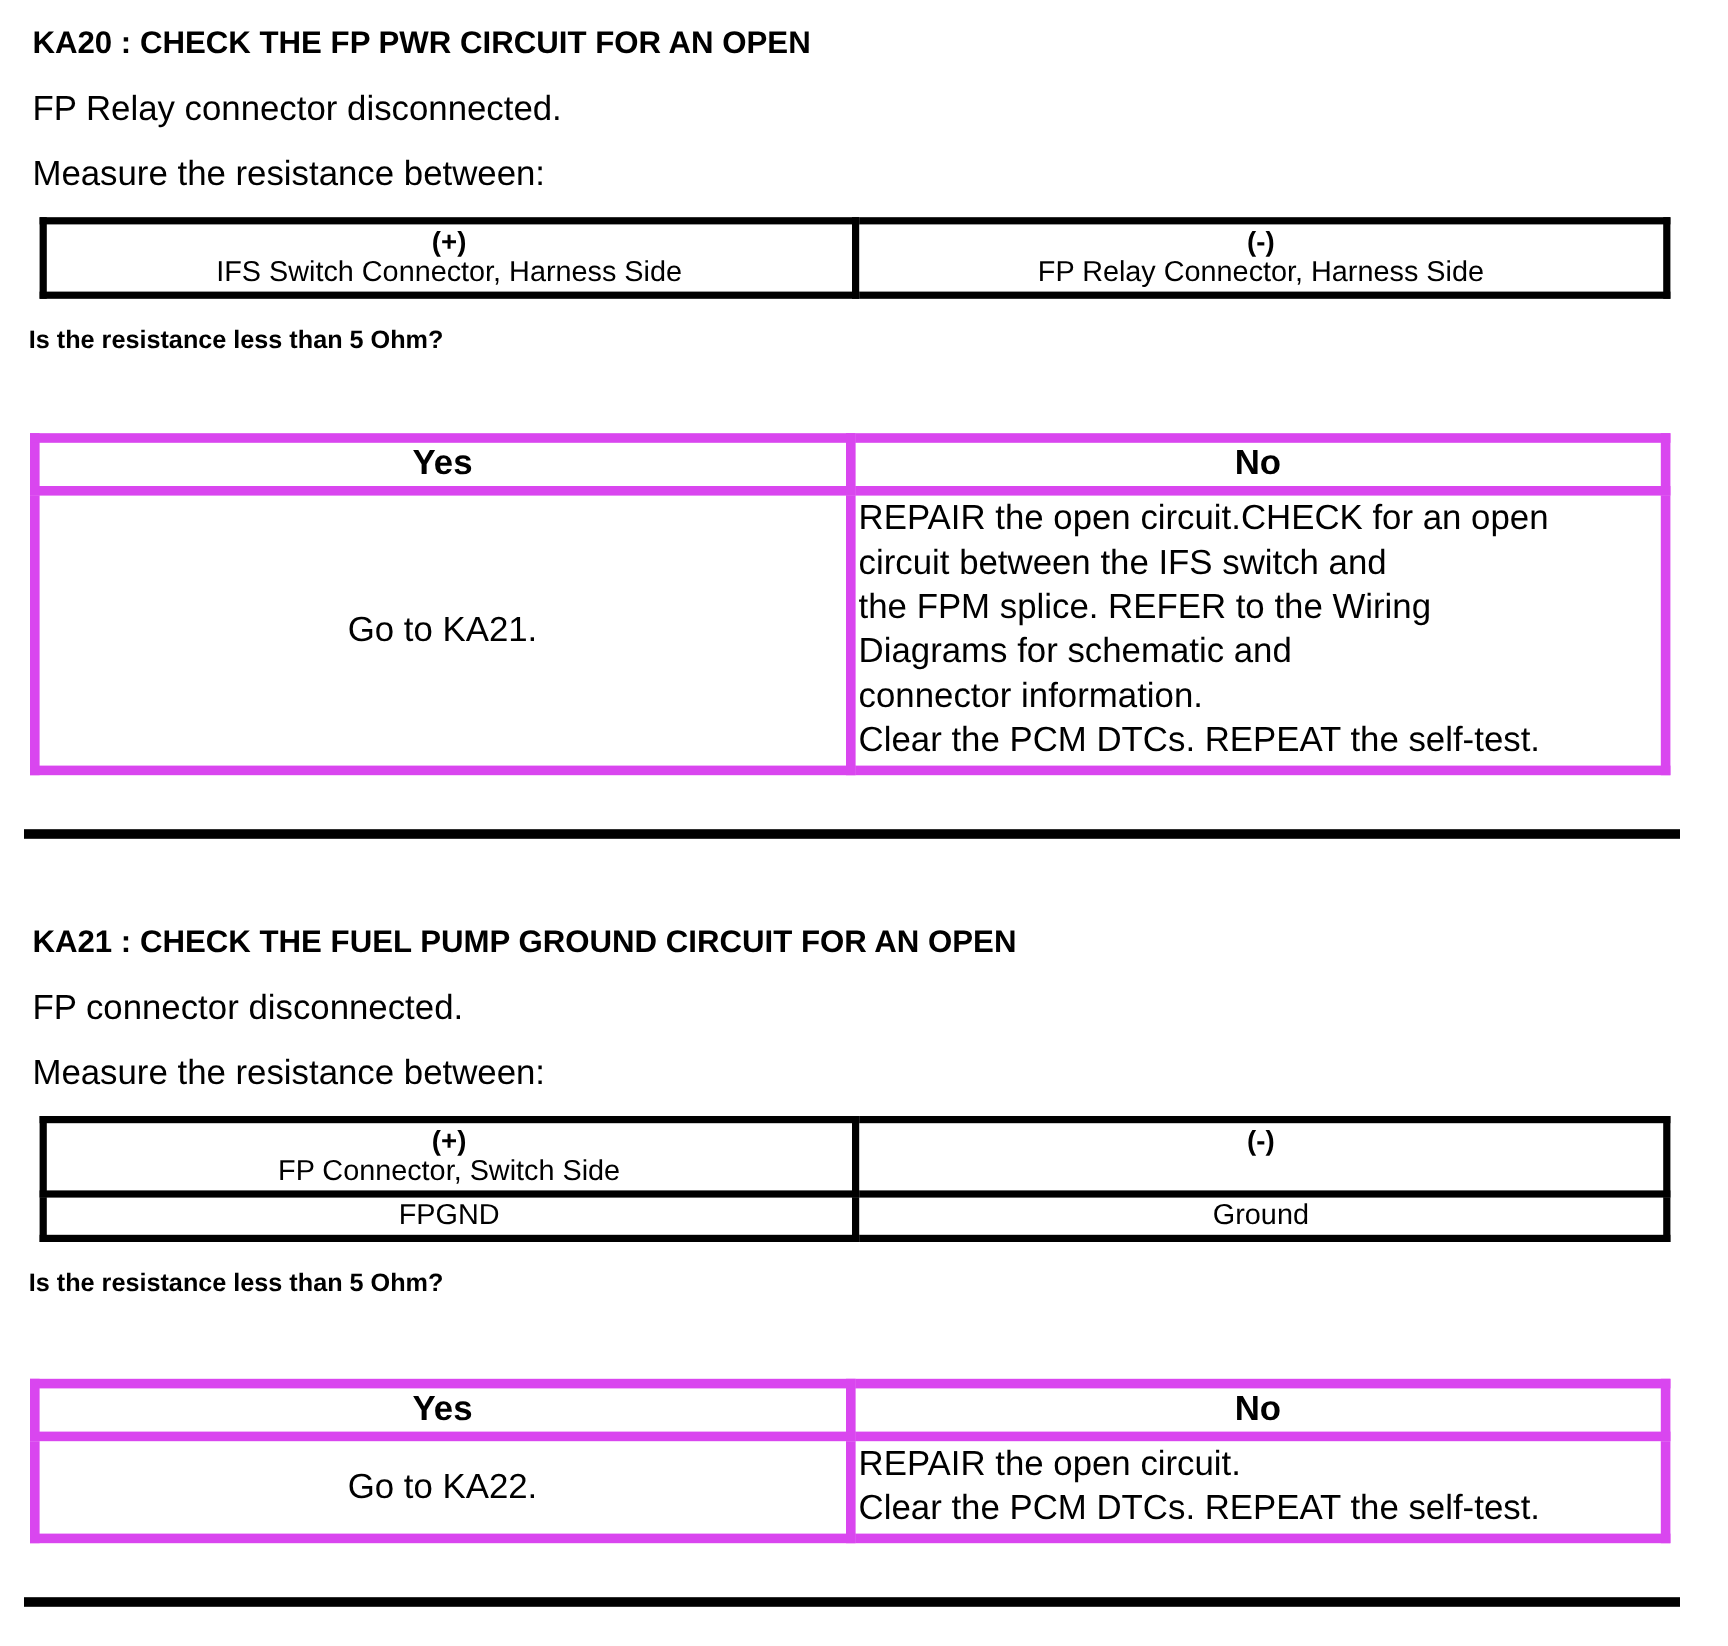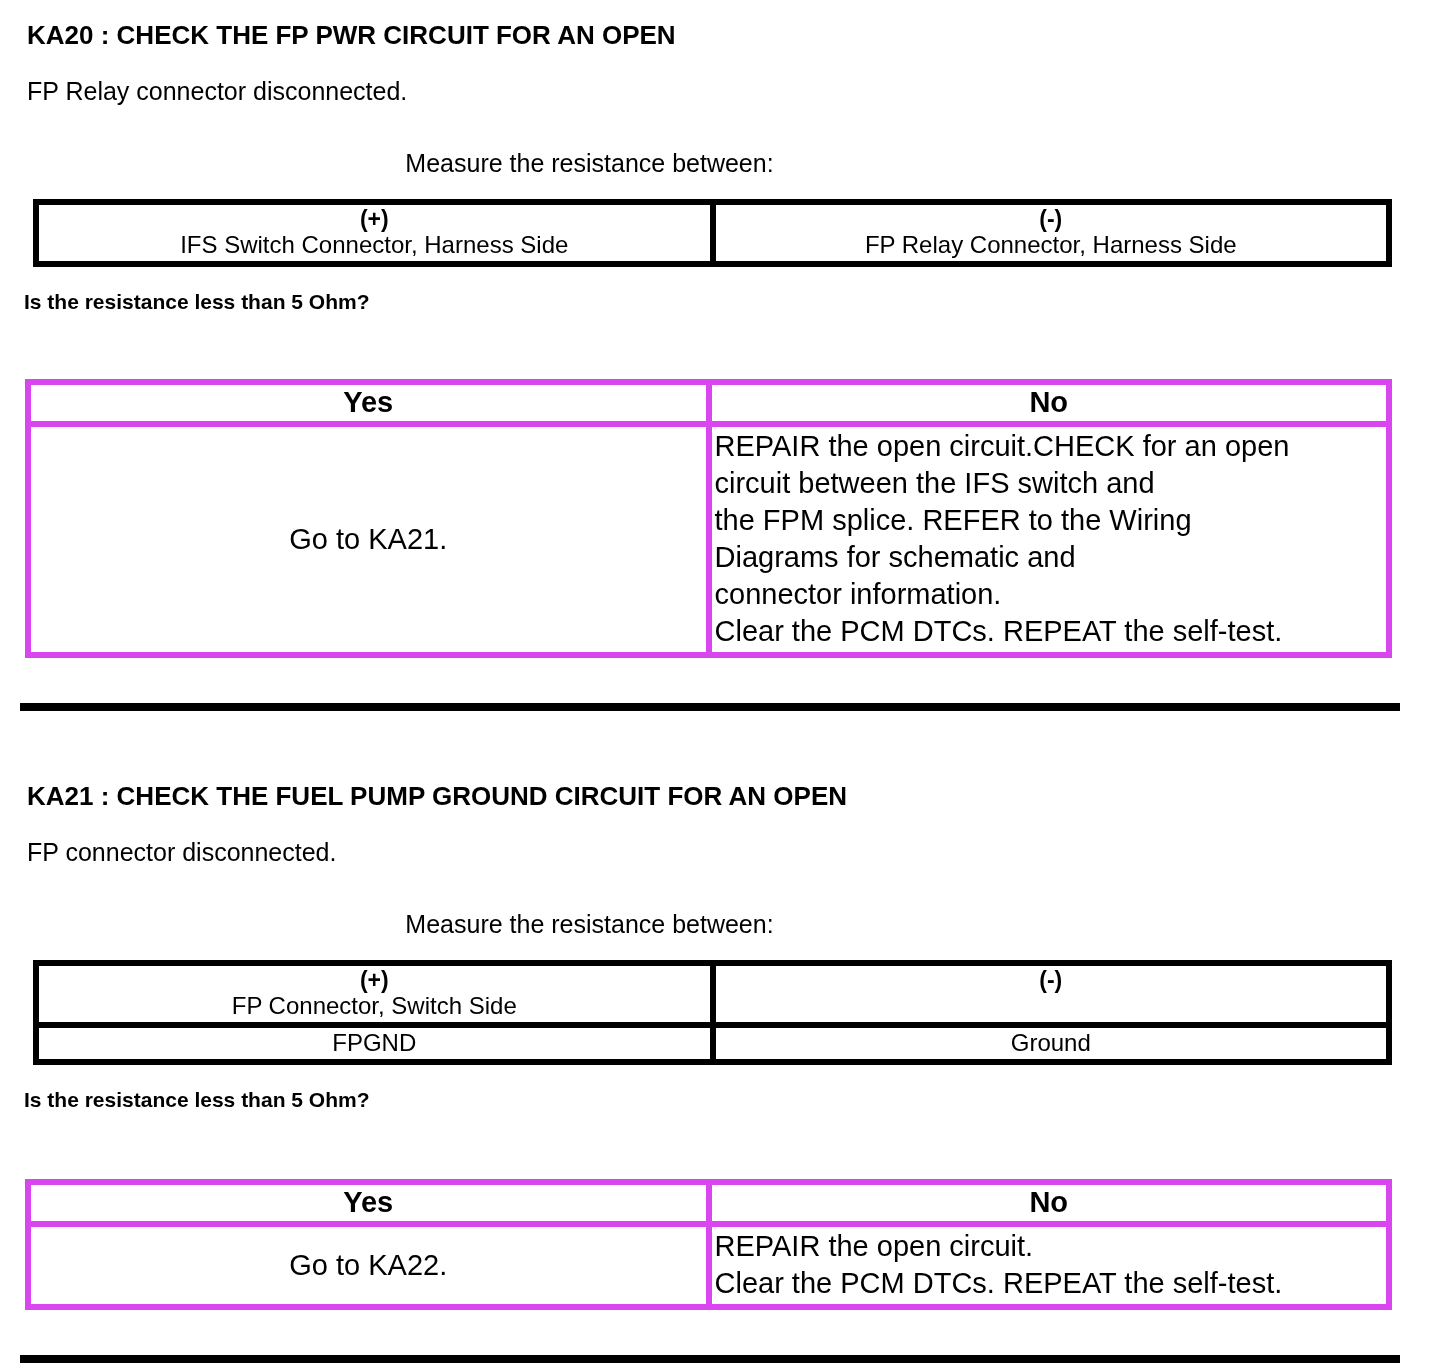--- a/index.html
+++ b/index.html
@@ -17,25 +17,25 @@
     font-size: 26px;
     font-weight: bold;
     line-height: 30px;
     letter-spacing: 0px;
   }
   .ka20-heading { margin-top: 20px; }
   .ka21-heading { margin-top: 70px; }
 
   .body-text {
     margin: 0 0 0 27px;
-    font-size: 25px;
+    font-size: 29px;
     line-height: 34px;
   }
   .intro-text   { margin-top: 24px; }
-  .measure-text { margin-top: 38px; text-align: center; }
+  .measure-text { margin-top: 20px; }
 
   table.spec-table {
     margin: 19px 0 0 33px;
     width: 1359px;
     border-collapse: collapse;
     table-layout: fixed;
   }
   table.spec-table td {
     border: 6px solid #000;
     text-align: center;
@@ -65,21 +65,21 @@
   }
 
   table.decision-table {
     margin-left: 25px;
     width: 1367px;
     border-collapse: collapse;
     table-layout: fixed;
   }
   .decision-1 { margin-top: 62px; }
   .decision-2 { margin-top: 64px; }
-  table.decision-table td { border: 6px solid #d946ef; }
+  table.decision-table td { border: 8px solid #d946ef; }
   .decision-header-cell {
     font-size: 29px;
     font-weight: bold;
     text-align: center;
     line-height: 31px;
     padding: 2px 0 3px;
   }
   .yes-action-cell {
     font-size: 29px;
     text-align: center;

